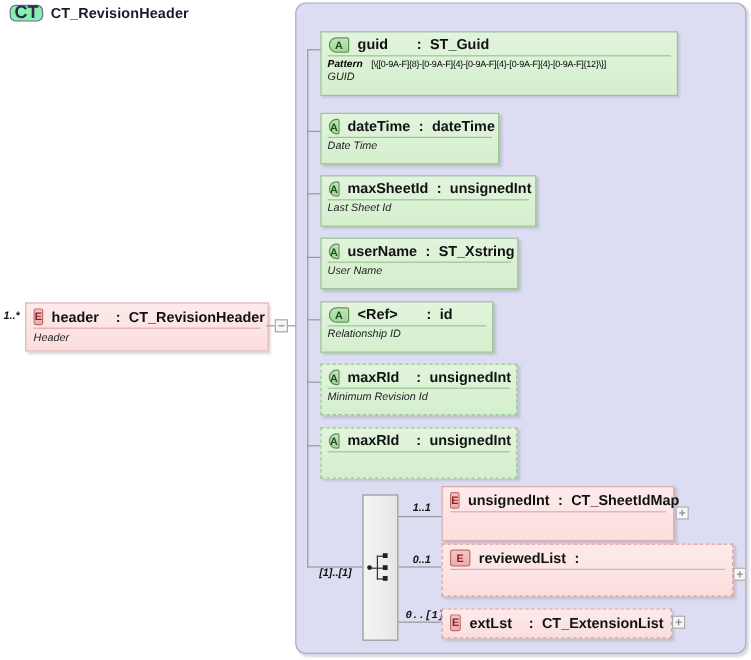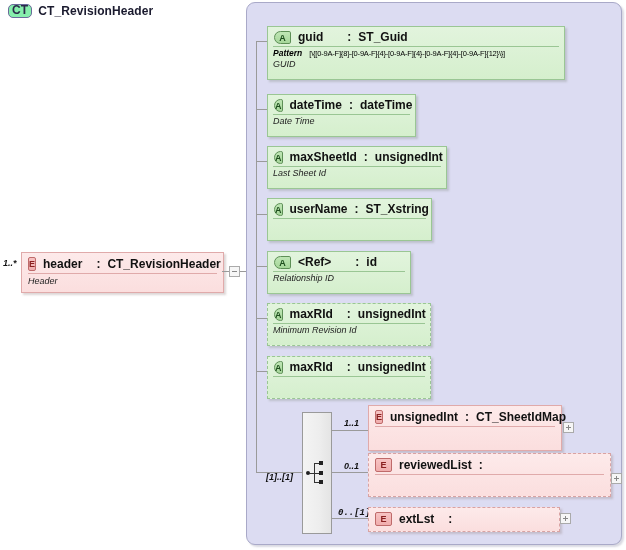--- a/index.html
+++ b/index.html
@@ -27,21 +27,21 @@
     position:absolute;left:8px;top:4px;
     display:flex;align-items:center;gap:6px;
     font-size:12px;font-weight:bold;color:#1a1a2e;
     letter-spacing:.1px;
   }
   .ct-badge{
     display:inline-block;
     border:1px solid #6a6a9a;
     border-radius:5px;
     background:#86efac;
-    font-size:12px;font-weight:bold;
+    font-size:15px;font-weight:bold;
     padding:0px 3px 1px 3px;
     line-height:11px;
     color:#2a2a4a;
     font-family:"Liberation Sans", sans-serif;
   }
 
   
   .attr{
     position:absolute;
     background:linear-gradient(to bottom,#e2f4dd 0%,#d5efcd 100%);
@@ -238,20 +238,21 @@
 
   <div class="ln h" style="left:256px;top:214px;width:12px;"></div>
   <div class="attr" style="left:267px;top:198px;width:163px;height:41px;">
     <div class="row1">
       <span class="a-badge">A</span>
       <span class="name">userName</span>
       <span class="name">:</span>
       <span class="name">ST_Xstring</span>
     </div>
     <div class="divider"></div>
+    <div class="docline">User Name</div>
   </div>
 
   <div class="ln h" style="left:256px;top:266px;width:12px;"></div>
   <div class="attr" style="left:267px;top:251px;width:142px;height:41px;">
     <div class="row1">
       <span class="a-badge">A</span>
       <span class="name">&lt;Ref&gt;</span>
       <span class="sep"></span>
       <span class="name">:</span>
       <span class="name">id</span>
@@ -329,17 +330,18 @@
   <div class="pmbox plus" style="left:611px;top:473px;"></div>
 
   <div class="ln h" style="left:332px;top:518px;width:36px;"></div>
   <div class="card" style="left:338px;top:508px;font-family:Liberation Mono, monospace;">0..[1]</div>
   <div class="elem opt" style="left:368px;top:507px;width:190px;height:23px;">
     <div class="row1">
       <span class="e-badge">E</span>
       <span class="name">extLst</span>
       <span class="sep"></span>
       <span class="name">:</span>
+      <span class="name">CT_ExtensionList</span>
     </div>
   </div>
   <div class="pmbox plus" style="left:560px;top:513px;"></div>
 
 </div>
 
 </body></html>

